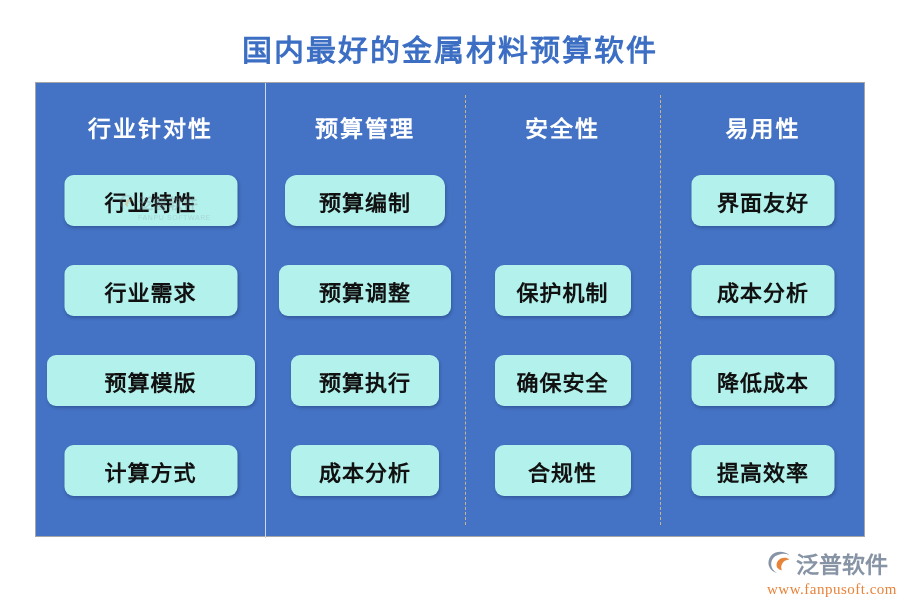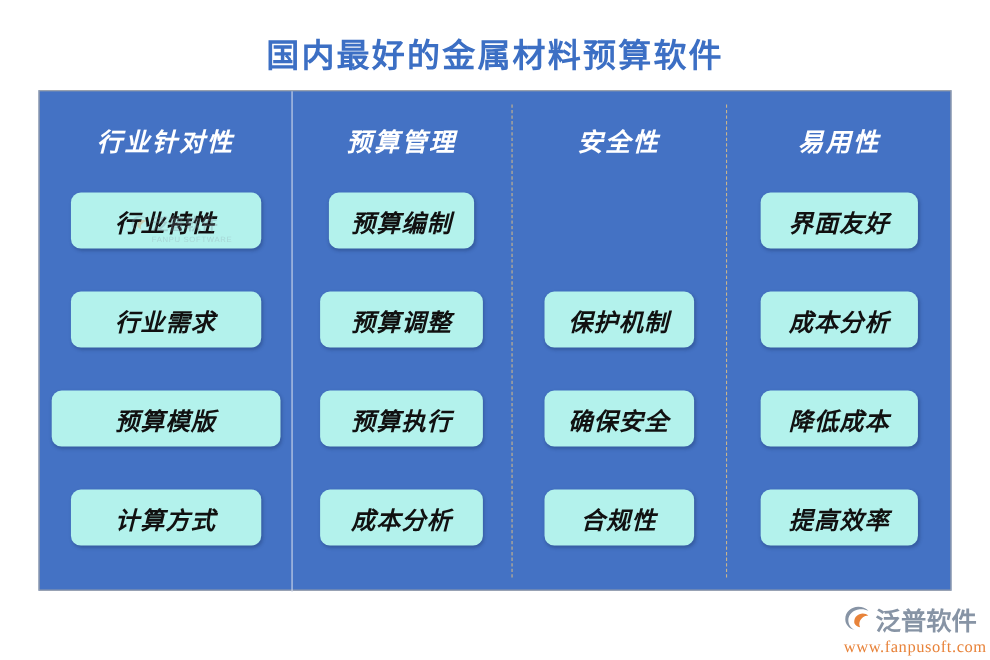--- a/index.html
+++ b/index.html
@@ -42,21 +42,20 @@
   
   #panel {
     position: absolute;
     left: 35px;
     top: 82px;
     width: 830px;
     height: 455px;
     background: #4472c4;
     border: 1px solid #a6a6a6;
     box-sizing: border-box;
-    font-style: italic;
   }
 
   
   .divider-solid {
     position: absolute;
     top: 0;
     width: 0;
     height: 455px;
     border-left: 1.5px solid #cfd8ea;
   }
@@ -214,24 +213,24 @@
       <div class="pill row2" style="width:208px;">
         <span class="pill-label">预算模版</span>
       </div>
       <div class="pill row3" style="width:173px;">
         <span class="pill-label">计算方式</span>
       </div>
     </div>
 
     <div class="column" style="left:229px; width:200px;">
       <div class="col-header">预算管理</div>
-      <div class="pill row0" style="width:132px;">
+      <div class="pill row0" style="width:160px;border-radius:12px;">
         <span class="pill-label">预算编制</span>
       </div>
-      <div class="pill row1" style="width:148px;">
+      <div class="pill row1" style="width:172px;">
         <span class="pill-label">预算调整</span>
       </div>
       <div class="pill row2" style="width:148px;">
         <span class="pill-label">预算执行</span>
       </div>
       <div class="pill row3" style="width:148px;">
         <span class="pill-label">成本分析</span>
       </div>
     </div>
 

